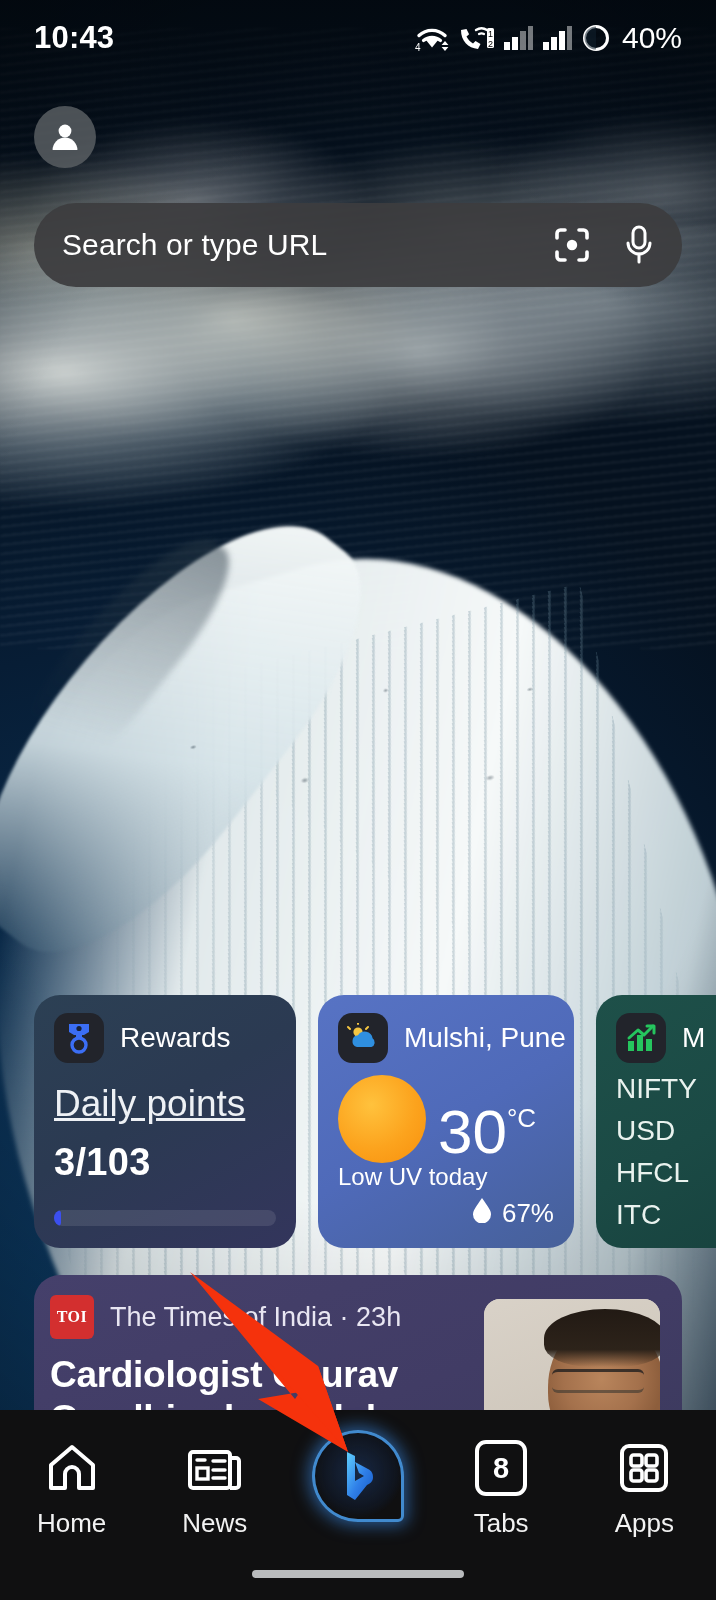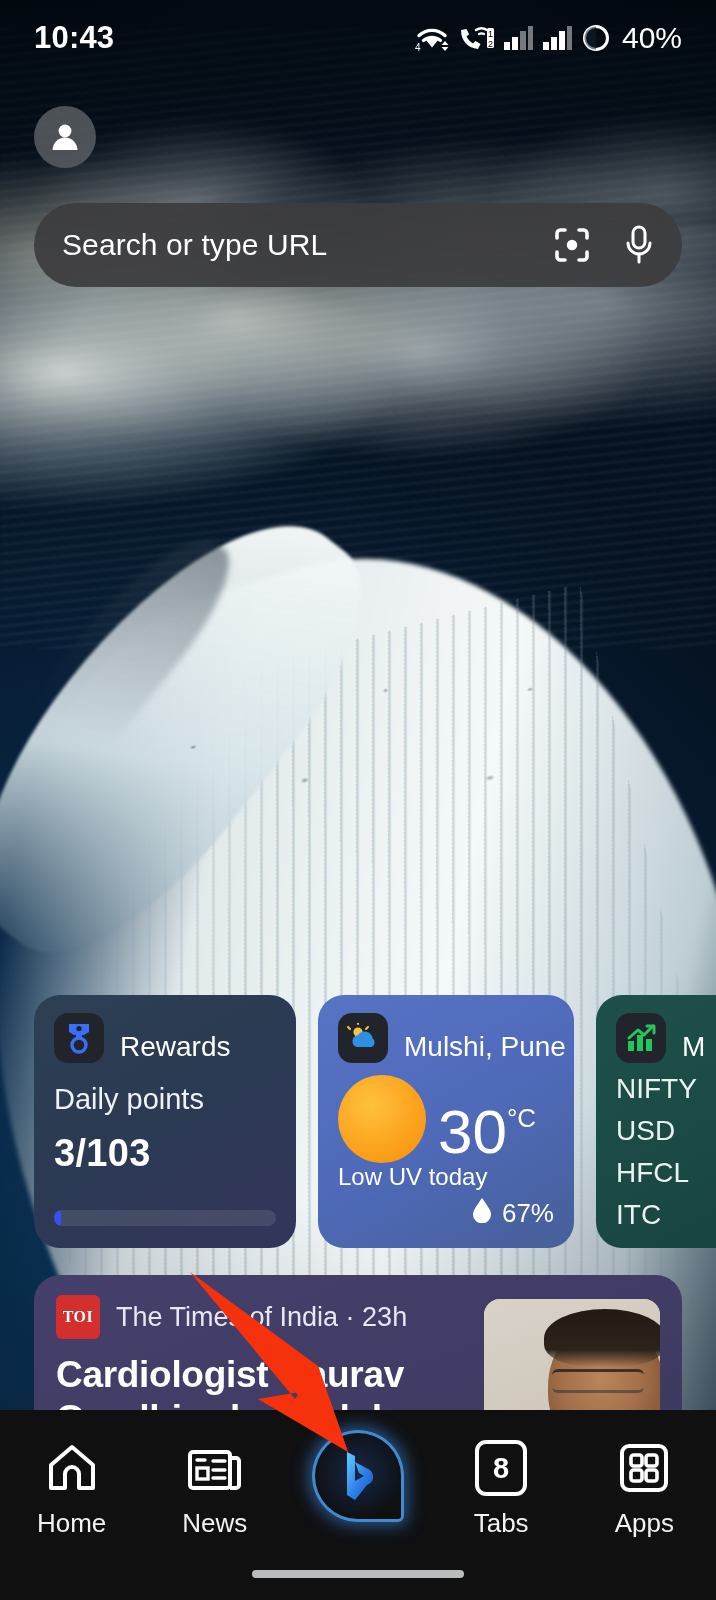--- a/index.html
+++ b/index.html
@@ -122,33 +122,33 @@
   .search-ph { flex:1; color:#ffffff; font-size:30px; letter-spacing:.1px; }
   .search-act { display:flex; align-items:center; gap:30px; }
   .search-act > span { display:flex; }
 
   
   .cards {
     position:absolute; left:0; right:0; top:995px; height:258px; z-index:20;
     display:flex; gap:22px; padding-left:34px; overflow:hidden;
   }
   .card { border-radius:26px; flex:0 0 auto; position:relative; overflow:hidden; }
-  .card-head { display:flex; align-items:flex-end; gap:16px; }
+  .card-head { display:flex; align-items:center; gap:16px; }
   .card-ico {
     width:50px; height:50px; border-radius:14px; background:#22242b;
     display:flex; align-items:center; justify-content:center; flex:0 0 auto;
   }
   .card-title { color:#fff; font-size:28px; white-space:nowrap; }
 
   
   .card-rewards {
     width:262px; height:253px; padding:18px 20px;
     background:linear-gradient(150deg,#2c4054 0%, #2b3a52 45%, #33355c 100%);
   }
-  .rw-label { color:#eef1f5; font-size:29px; margin-top:20px; }
+  .rw-label { color:#eef1f5; font-size:37px; margin-top:20px;text-decoration:underline; }
   .rw-value { color:#fff; font-size:38px; font-weight:700; margin-top:16px; letter-spacing:.3px; }
   .rw-track {
     position:absolute; left:20px; right:20px; bottom:22px; height:16px;
     background:rgba(255,255,255,.10); border-radius:10px; overflow:hidden;
   }
   .rw-fill { height:100%; width:3%; background:#3b4ff0; border-radius:10px; }
 
   
   .card-weather {
     width:256px; height:253px; padding:18px 20px;
@@ -169,21 +169,21 @@
   .card-stocks {
     width:250px; height:253px; padding:18px 20px;
     background:linear-gradient(150deg,#1e5049 0%, #1b4a45 50%, #16403c 100%);
   }
   .st-row { color:#e9f2ee; font-size:28px; margin-top:10px; white-space:nowrap; }
 
   
   .news {
     position:absolute; left:34px; right:34px; top:1275px; height:180px;
     background:linear-gradient(160deg,#45406b 0%, #413c65 60%, #3c3a5e 100%);
-    border-radius:26px; padding:20px 22px; overflow:hidden; z-index:18;
+    border-radius:26px; padding:20px 16px; overflow:hidden; z-index:18;
   }
   .news-src { display:flex; align-items:center; gap:16px; }
   .toi-logo {
     width:44px; height:44px; border-radius:6px; background:#d32f2f;
     display:flex; align-items:center; justify-content:center;
     color:#fff; font-size:16px; font-weight:700; font-family:"Liberation Serif", serif;
     letter-spacing:.5px; flex:0 0 auto;
   }
   .news-meta { color:#e8e6f2; font-size:27px; }
   .news-head {

